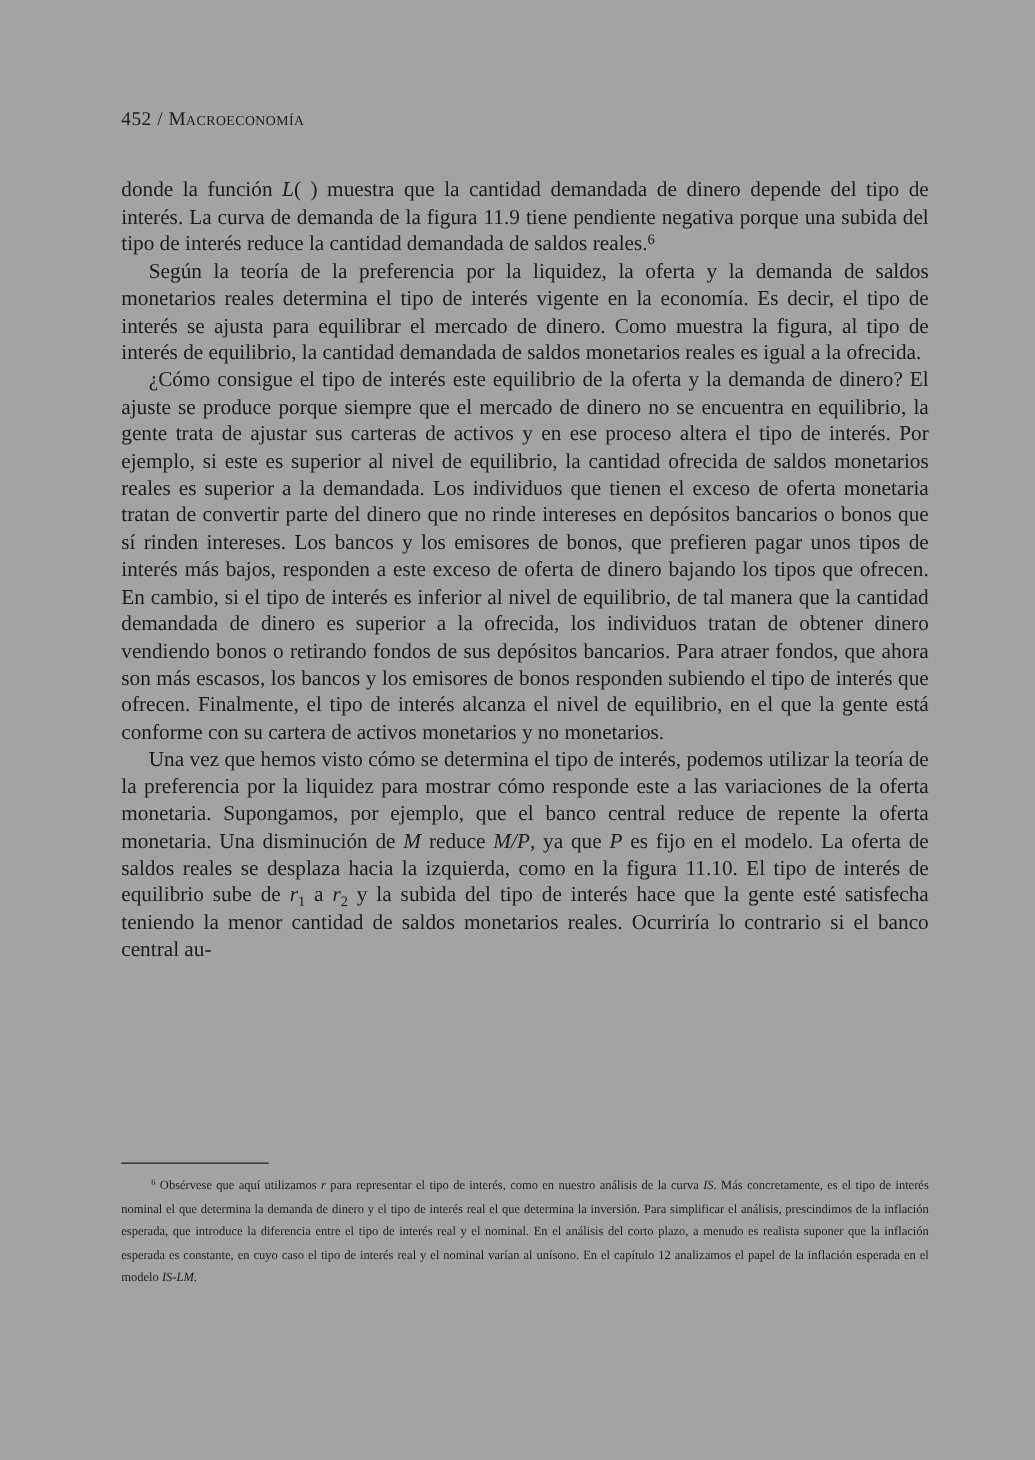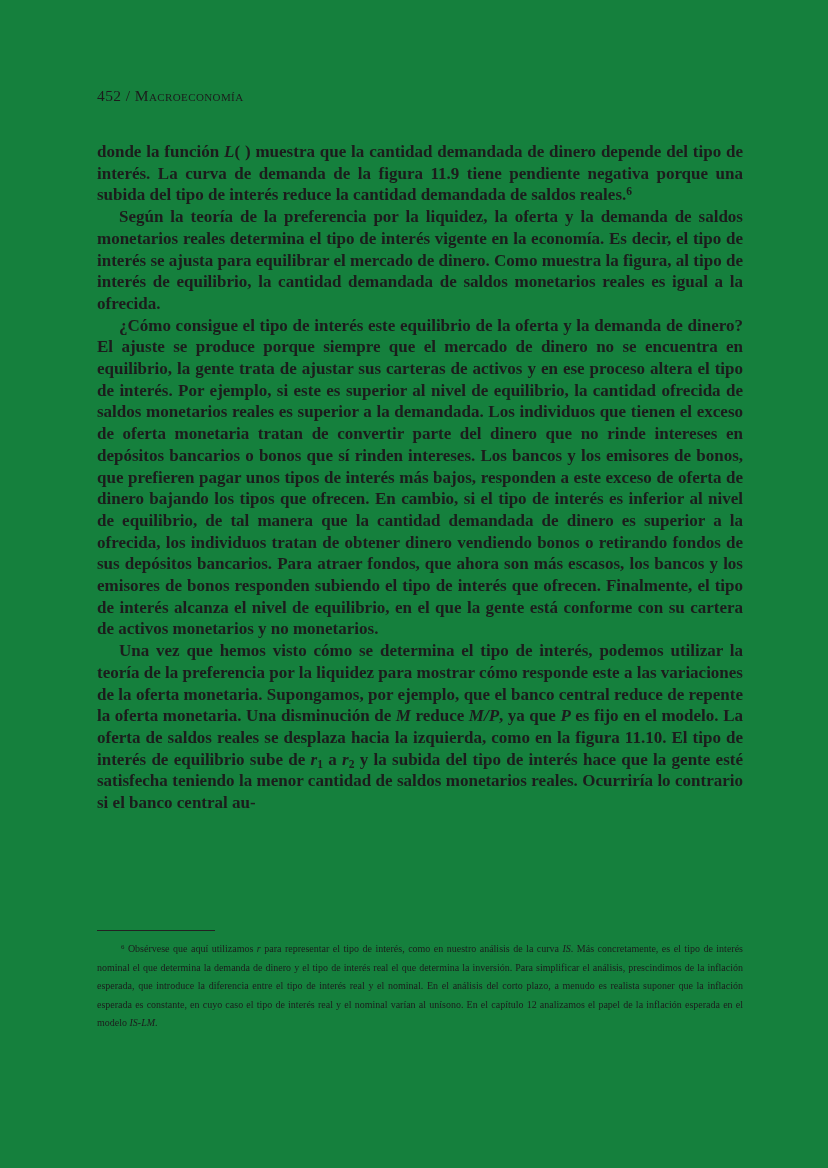--- a/index.html
+++ b/index.html
@@ -5,21 +5,21 @@
   html, body {
     margin: 0;
     padding: 0;
     background: #e9e9e9;
   }
   .page {
     position: relative;
     width: 828px;
     height: 1168px;
     margin: 0 auto;
-    background: #15803d;
+    background: #a3a3a3;
     font-family: "Liberation Serif", "DejaVu Serif", serif;
     color: #1c1c1c;
     overflow: hidden;
   }
   .running-head {
     position: absolute;
     left: 97px;
     top: 87px;
     font-size: 15.5px;
     letter-spacing: 0.4px;
@@ -32,21 +32,20 @@
     top: 141px;
     width: 646px;
   }
   .body-text p {
     margin: 0;
     font-size: 17px;
     line-height: 21.7px;
     text-align: justify;
     text-justify: inter-word;
     hyphens: none;
-    font-weight: bold;
   }
   .body-text p.indent {
     text-indent: 22px;
   }
   .footnote-block {
     position: absolute;
     left: 97px;
     top: 930px;
     width: 646px;
   }

